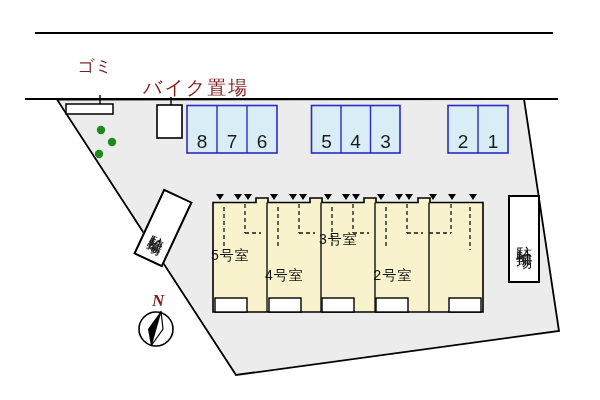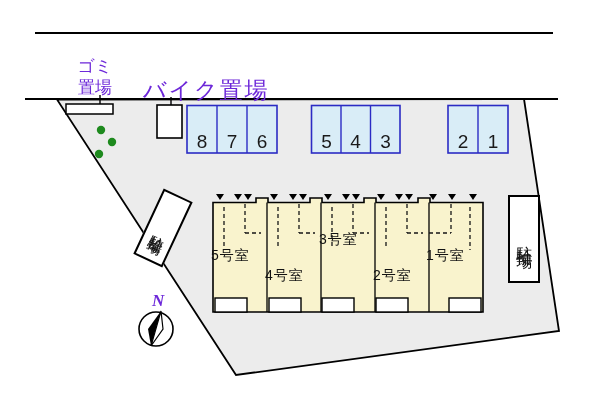--- a/index.html
+++ b/index.html
@@ -1,21 +1,21 @@
 <!DOCTYPE html>
 <html lang="ja"><head>
 <meta charset="utf-8">
 <style>
   html,body{margin:0;padding:0;background:#ffffff;}
   .stage{
     position:relative;width:600px;height:400px;background:#ffffff;
     font-family:"Liberation Sans",sans-serif;color:#121212;overflow:hidden;
   }
   .stage svg{position:absolute;left:0;top:0;}
-  .lbl{position:absolute;white-space:nowrap;color:#6d28d9;}
+  .lbl{position:absolute;white-space:nowrap;color:#7f1d1d;}
   .pnum{position:absolute;width:30px;height:20px;font-size:19px;text-align:center;color:#1a1a1a;}
   .room{position:absolute;font-size:14px;letter-spacing:1px;}
   .vbox{
     position:absolute;background:#ffffff;border:2px solid #000;
     display:flex;align-items:center;justify-content:center;
     writing-mode:vertical-rl;text-orientation:upright;
   }
   .north{font-family:"Liberation Serif",serif;font-style:italic;font-size:17px;font-weight:bold;}
 </style>
 </head>
@@ -109,40 +109,38 @@
     <g>
       <circle cx="156" cy="329" r="17" fill="#ffffff" stroke="#000" stroke-width="1.6"></circle>
       <polygon points="161,311 148,329 151,346" fill="#000"></polygon>
       <polygon points="161,311 163,329 151,346" fill="#ffffff" stroke="#000" stroke-width="1.2"></polygon>
     </g>
   </svg>
 
 
   <div class="lbl" style="left:69px;top:56px;width:52px;text-align:center;font-size:17px;line-height:21px;">
     <div>ゴミ</div>
-    <div>置場</div>
   </div>
 
-  <div class="lbl" style="left:143px;top:75px;font-size:23px;letter-spacing:2px;">バイク置場</div>
+  <div class="lbl" style="left:143px;top:75px;font-size:19px;letter-spacing:2px;">バイク置場</div>
 
 
   <div class="pnum" style="left:187px;top:131px;">8</div>
   <div class="pnum" style="left:217px;top:131px;">7</div>
   <div class="pnum" style="left:247px;top:131px;">6</div>
   <div class="pnum" style="left:312px;top:131px;width:29px;">5</div>
   <div class="pnum" style="left:341px;top:131px;width:29px;">4</div>
   <div class="pnum" style="left:371px;top:131px;width:29px;">3</div>
   <div class="pnum" style="left:448px;top:131px;">2</div>
   <div class="pnum" style="left:478px;top:131px;">1</div>
 
   <div class="room" style="left:211px;top:247px;">5号室</div>
   <div class="room" style="left:265px;top:267px;">4号室</div>
   <div class="room" style="left:319px;top:231px;">3号室</div>
-  <div class="room" style="left:373px;top:267px;">2号室</div>
-  <div class="room" style="left:426px;top:247px;">1号室</div>
+  <div class="room" style="left:373px;top:267px;font-family:Liberation Mono, monospace;">2号室</div>
 
   <div class="vbox" style="left:147px;top:192px;width:28px;height:68px;transform:rotate(25deg);font-size:15px;letter-spacing:2px;">
     <span>駐輪場</span>
   </div>
   <div class="vbox" style="left:508px;top:195px;width:28px;height:84px;font-size:16px;letter-spacing:4px;">
     <span>駐輪場</span>
   </div>
 
   <div class="lbl north" style="left:152px;top:291px;">N</div>
 

